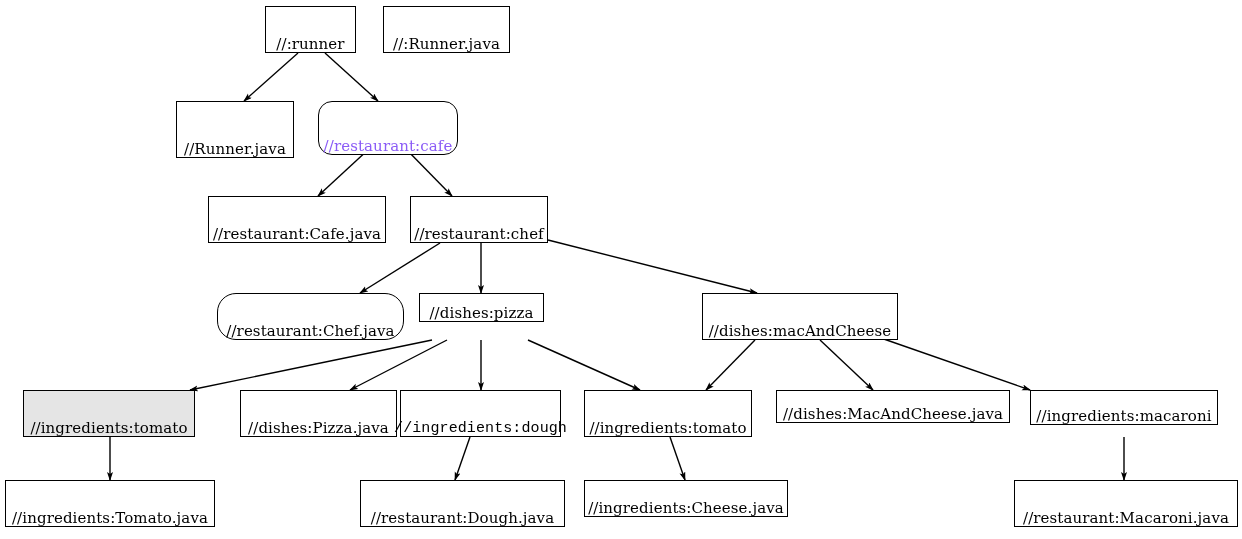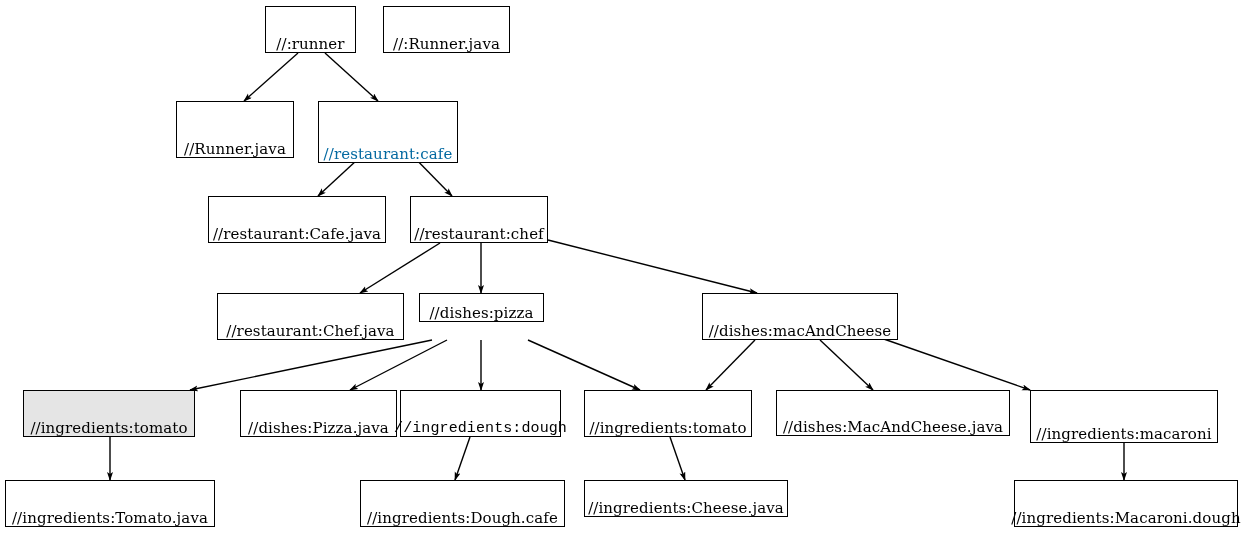--- a/index.html
+++ b/index.html
@@ -82,62 +82,62 @@
   <div id="node-layer">
       <div class="graph-node" style="left: 265px; top: 6px; width: 91px; height: 47px; border-color: rgb(0, 0, 0); background: rgb(255, 255, 255); color: rgb(0, 0, 0);">
         <span class="node-label">//:runner</span>
       </div>
       <div class="graph-node" style="left: 375px; top: 6px; width: 127px; height: 47px; border-color: rgb(0, 0, 0); background: rgb(255, 255, 255); color: rgb(0, 0, 0); margin-left: 8px;">
         <span class="node-label">//:Runner.java</span>
       </div>
       <div class="graph-node" style="left: 176px; top: 101px; width: 118px; height: 57px; border-color: rgb(0, 0, 0); background: rgb(255, 255, 255); color: rgb(0, 0, 0);">
         <span class="node-label">//Runner.java</span>
       </div>
-      <div class="graph-node" style="left: 318px; top: 101px; width: 140px; height: 62px; border-color: rgb(0, 0, 0); background: rgb(255, 255, 255); color: #0369a1;">
+      <div class="graph-node" style="left: 318px; top: 101px; width: 140px; height: 54px; border-color: rgb(0, 0, 0); background: rgb(255, 255, 255); color: #8b5cf6; border-radius: 14px;">
         <span class="node-label">//restaurant:cafe</span>
       </div>
       <div class="graph-node" style="left: 208px; top: 196px; width: 178px; height: 47px; border-color: rgb(0, 0, 0); background: rgb(255, 255, 255); color: rgb(0, 0, 0);">
         <span class="node-label">//restaurant:Cafe.java</span>
       </div>
       <div class="graph-node" style="left: 410px; top: 196px; width: 138px; height: 47px; border-color: rgb(0, 0, 0); background: rgb(255, 255, 255); color: rgb(0, 0, 0);">
         <span class="node-label">//restaurant:chef</span>
       </div>
-      <div class="graph-node" style="left: 217px; top: 293px; width: 187px; height: 47px; border-color: rgb(0, 0, 0); background: rgb(255, 255, 255); color: rgb(0, 0, 0);">
+      <div class="graph-node" style="left: 217px; top: 293px; width: 187px; height: 47px; border-color: rgb(0, 0, 0); background: rgb(255, 255, 255); color: rgb(0, 0, 0); border-radius: 19px;">
         <span class="node-label">//restaurant:Chef.java</span>
       </div>
       <div class="graph-node" style="left: 419px; top: 293px; width: 125px; height: 29px; border-color: rgb(0, 0, 0); background: rgb(255, 255, 255); color: rgb(0, 0, 0);">
         <span class="node-label">//dishes:pizza</span>
       </div>
       <div class="graph-node" style="left: 682px; top: 293px; width: 196px; height: 47px; border-color: rgb(0, 0, 0); background: rgb(255, 255, 255); color: rgb(0, 0, 0); margin-left: 20px;">
         <span class="node-label">//dishes:macAndCheese</span>
       </div>
       <div class="graph-node" style="left: 23px; top: 390px; width: 172px; height: 47px; border-color: rgb(0, 0, 0); background: #e5e5e5; color: rgb(0, 0, 0);">
         <span class="node-label">//ingredients:tomato</span>
       </div>
       <div class="graph-node" style="left: 218px; top: 390px; width: 157px; height: 47px; border-color: rgb(0, 0, 0); background: rgb(255, 255, 255); color: rgb(0, 0, 0); margin-left: 22px;">
         <span class="node-label">//dishes:Pizza.java</span>
       </div>
       <div class="graph-node" style="left: 400px; top: 390px; width: 161px; height: 47px; border-color: rgb(0, 0, 0); background: rgb(255, 255, 255); color: rgb(0, 0, 0); font-family: Liberation Mono, monospace;">
         <span class="node-label">//ingredients:dough</span>
       </div>
       <div class="graph-node" style="left: 584px; top: 390px; width: 168px; height: 47px; border-color: rgb(0, 0, 0); background: rgb(255, 255, 255); color: rgb(0, 0, 0);">
         <span class="node-label">//ingredients:tomato</span>
       </div>
-      <div class="graph-node" style="left: 776px; top: 390px; width: 234px; height: 46px; border-color: rgb(0, 0, 0); background: rgb(255, 255, 255); color: rgb(0, 0, 0);">
+      <div class="graph-node" style="left: 776px; top: 390px; width: 234px; height: 33px; border-color: rgb(0, 0, 0); background: rgb(255, 255, 255); color: rgb(0, 0, 0);">
         <span class="node-label">//dishes:MacAndCheese.java</span>
       </div>
-      <div class="graph-node" style="left: 1030px; top: 390px; width: 188px; height: 53px; border-color: rgb(0, 0, 0); background: rgb(255, 255, 255); color: rgb(0, 0, 0);">
+      <div class="graph-node" style="left: 1030px; top: 390px; width: 188px; height: 35px; border-color: rgb(0, 0, 0); background: rgb(255, 255, 255); color: rgb(0, 0, 0);">
         <span class="node-label">//ingredients:macaroni</span>
       </div>
       <div class="graph-node" style="left: 5px; top: 480px; width: 210px; height: 47px; border-color: rgb(0, 0, 0); background: rgb(255, 255, 255); color: rgb(0, 0, 0);">
         <span class="node-label">//ingredients:Tomato.java</span>
       </div>
       <div class="graph-node" style="left: 360px; top: 480px; width: 205px; height: 47px; border-color: rgb(0, 0, 0); background: rgb(255, 255, 255); color: rgb(0, 0, 0);">
-        <span class="node-label">//ingredients:Dough.cafe</span>
+        <span class="node-label">//restaurant:Dough.java</span>
       </div>
       <div class="graph-node" style="left: 584px; top: 480px; width: 204px; height: 37px; border-color: rgb(0, 0, 0); background: rgb(255, 255, 255); color: rgb(0, 0, 0);">
         <span class="node-label">//ingredients:Cheese.java</span>
       </div>
       <div class="graph-node" style="left: 1014px; top: 480px; width: 224px; height: 47px; border-color: rgb(0, 0, 0); background: rgb(255, 255, 255); color: rgb(0, 0, 0);">
-        <span class="node-label">//ingredients:Macaroni.dough</span>
+        <span class="node-label">//restaurant:Macaroni.java</span>
       </div>
     </div>
 </div>
 
 </body></html>

